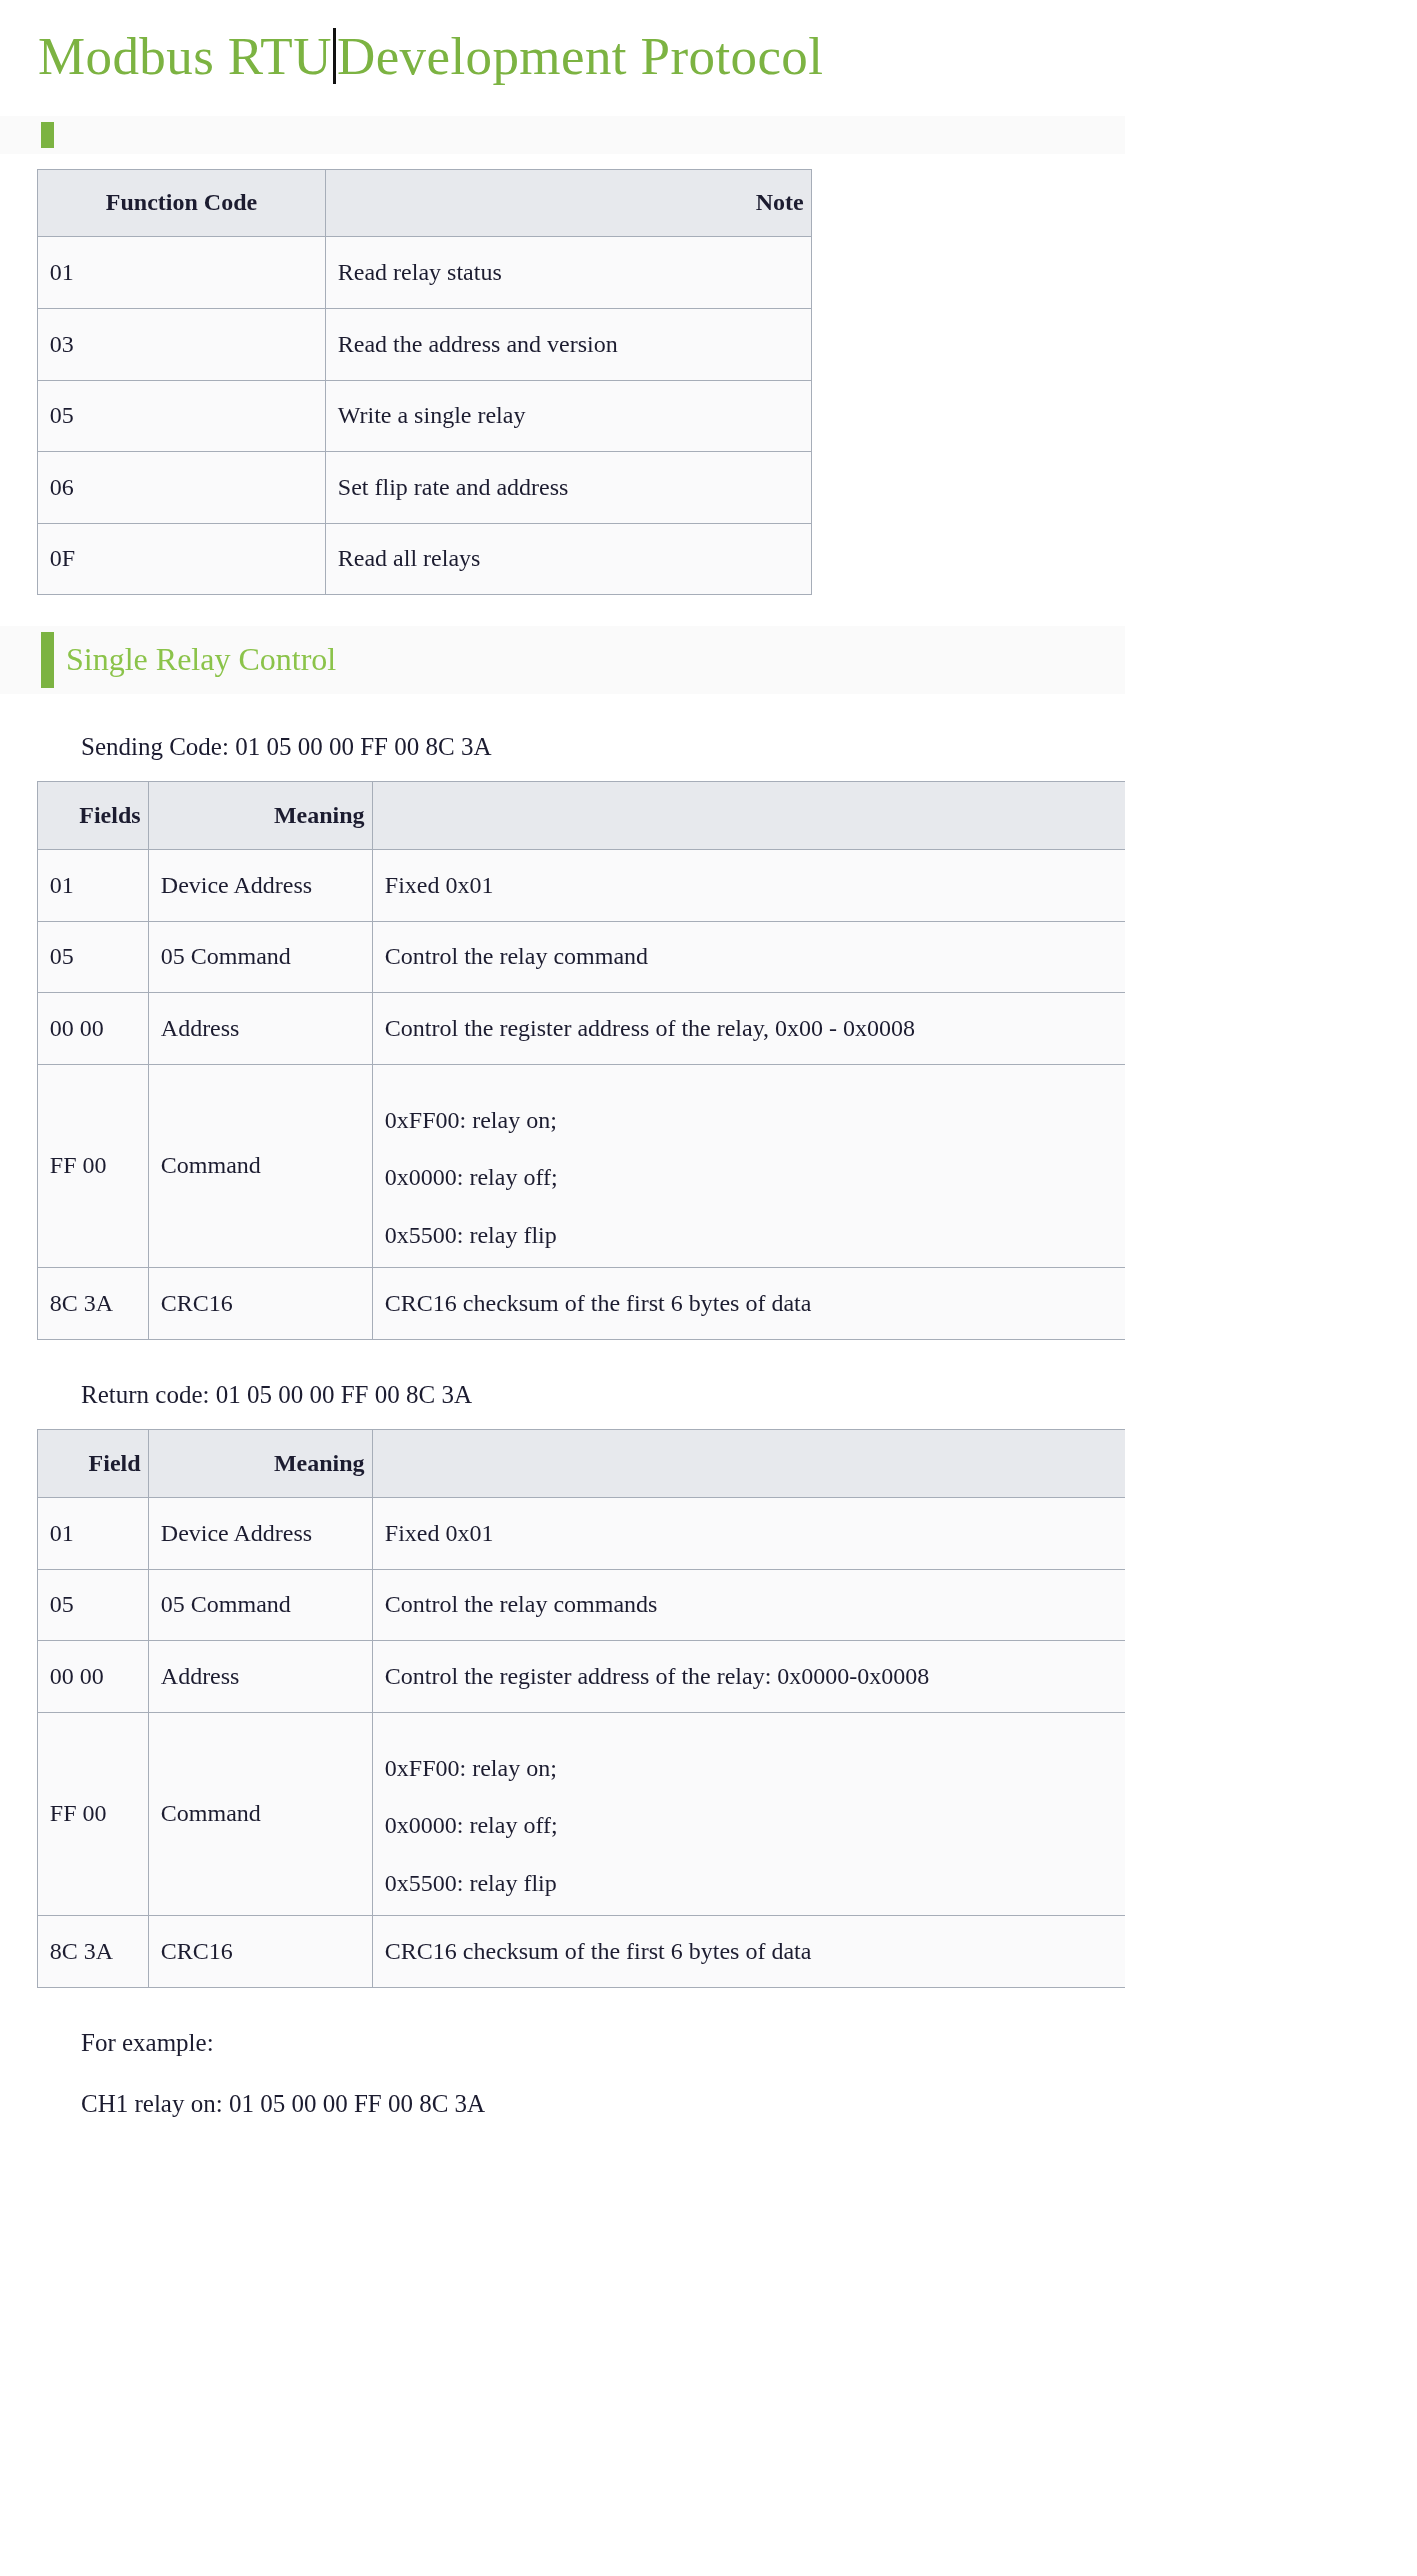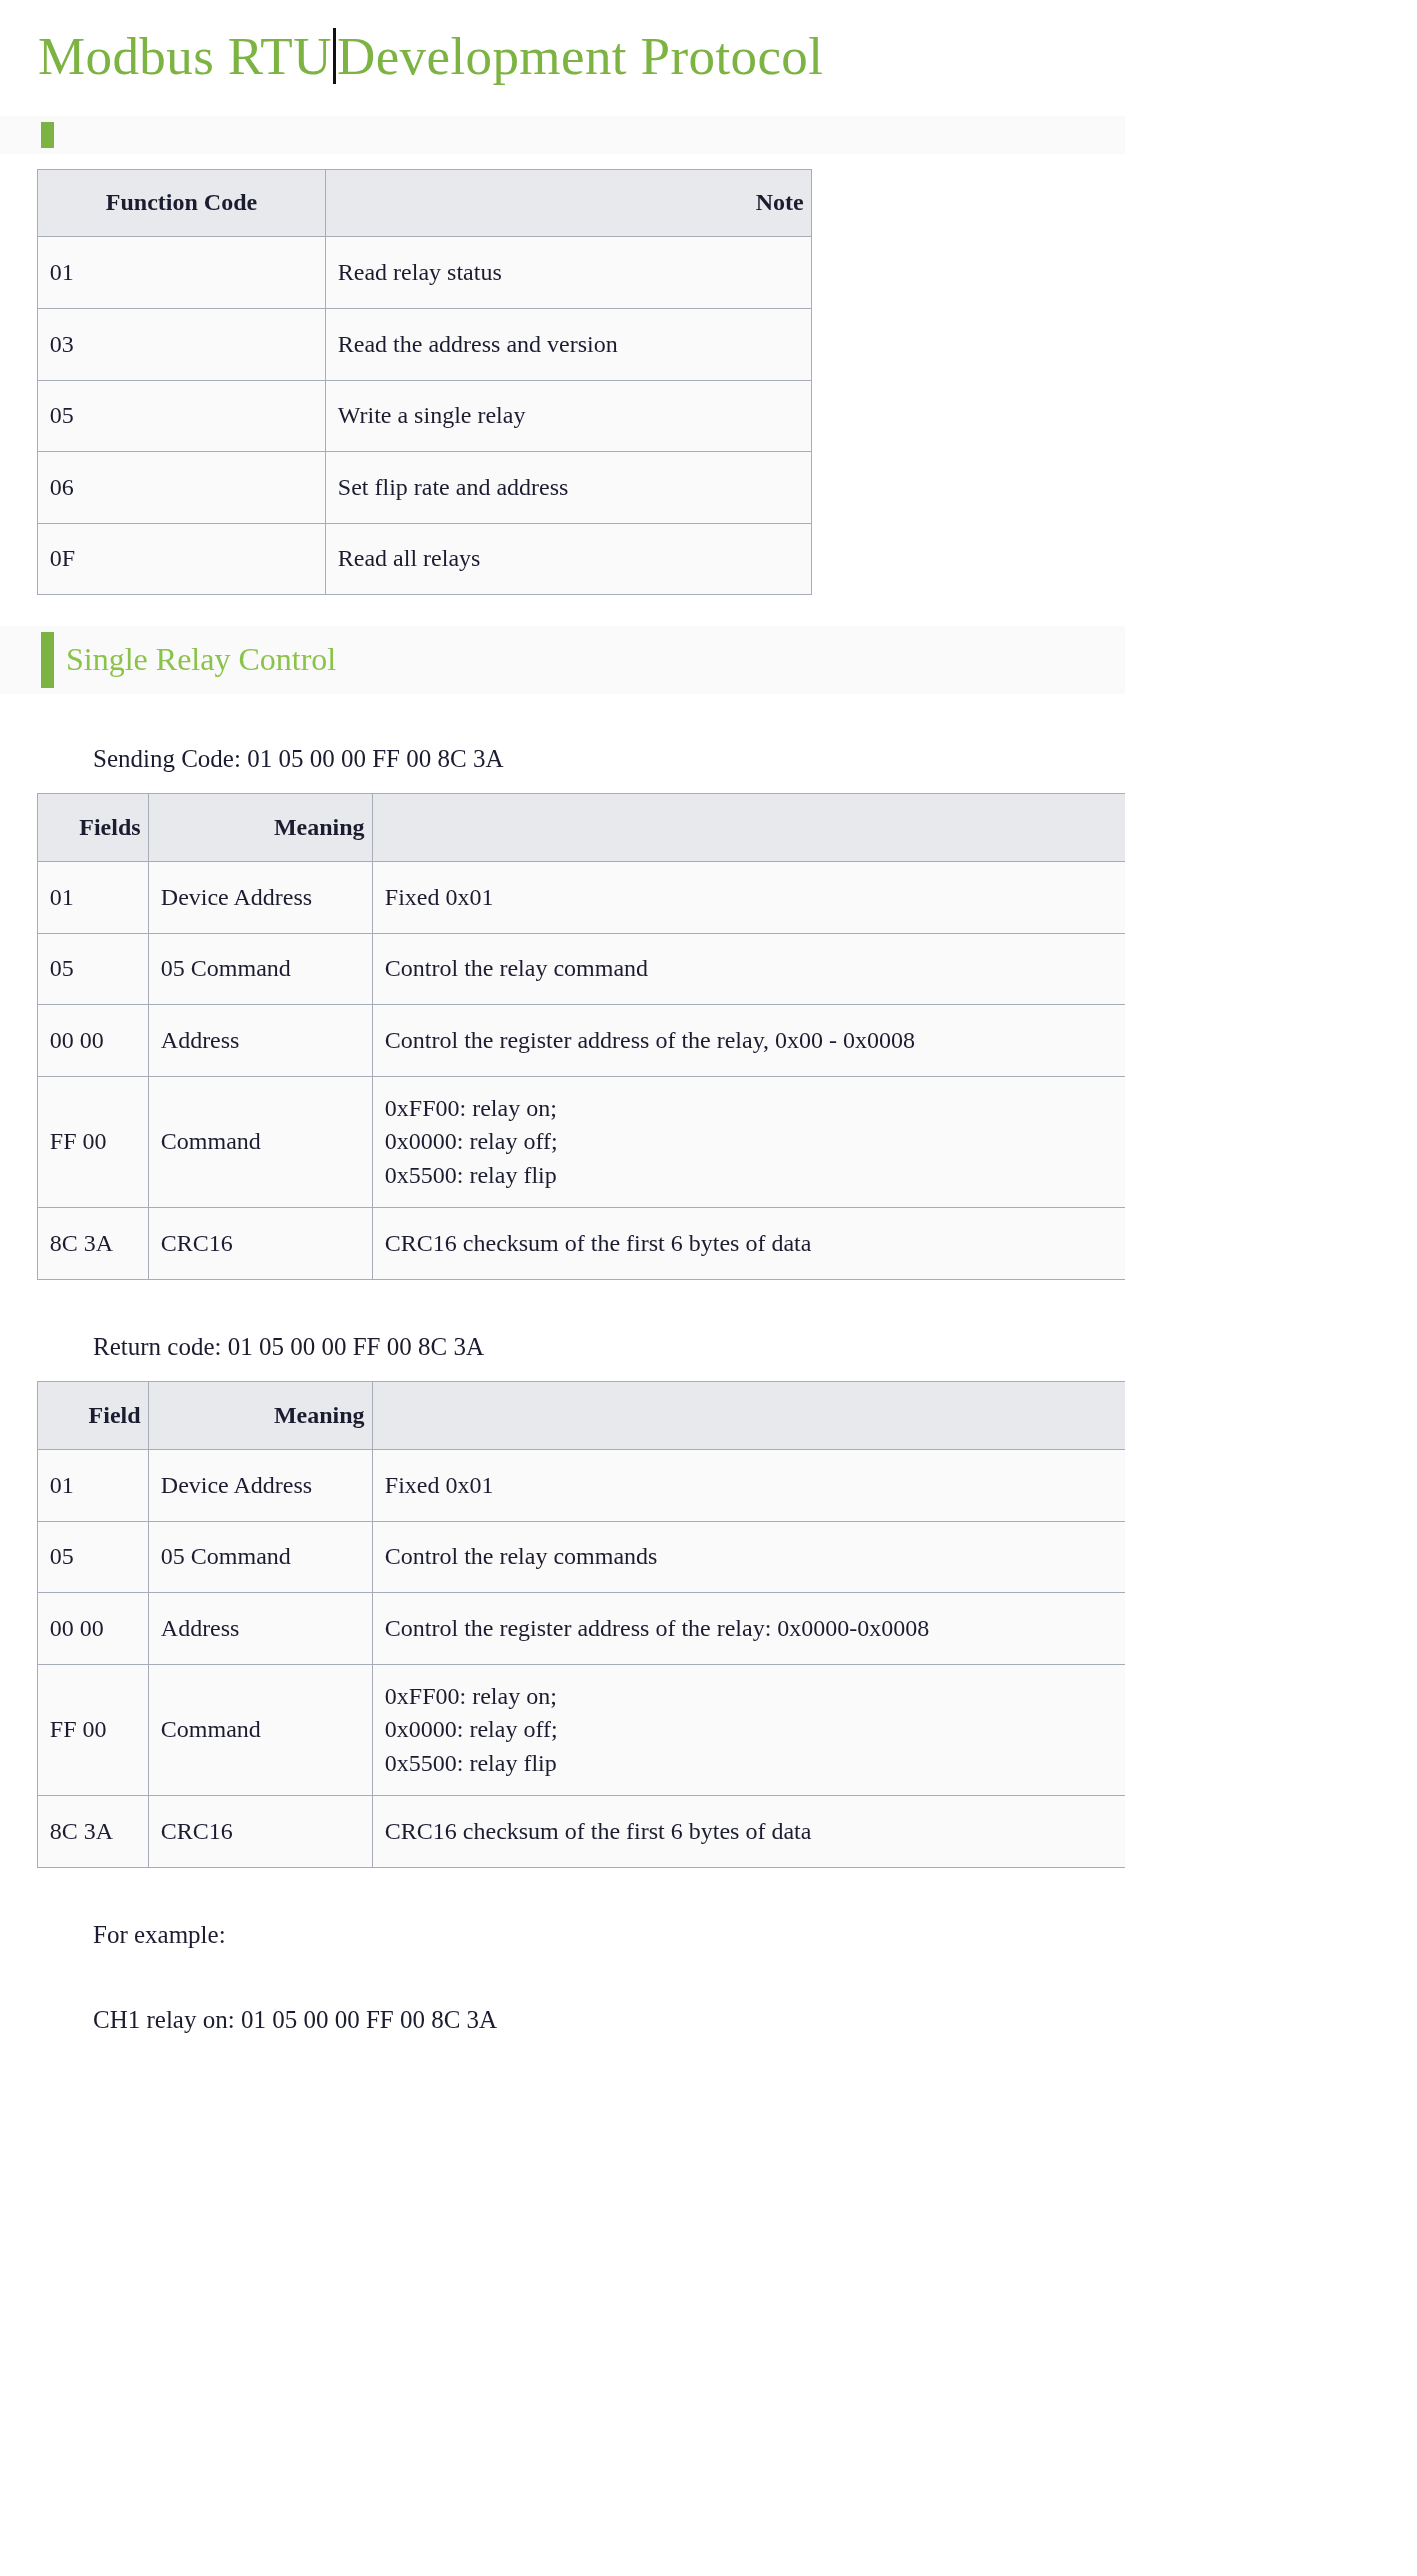--- a/index.html
+++ b/index.html
@@ -67,21 +67,21 @@
     line-height: 1.15;
     font-weight: normal;
     display: block;
   }
 
   
   .para {
     font-size: 25px;
     line-height: 1.35;
     color: #1c1c30;
-    margin: 16px;
+    margin: 4px;
     padding: 0 0 0 77px;
   }
   .para.first { padding-top: 32px; }
 
   
   .tbl-wrap { padding-left: 37px; }
   table.doc-table {
     border-collapse: collapse;
     border-spacing: 0;
     table-layout: fixed;
@@ -119,21 +119,21 @@
 
   
   .t2, .t3 { width: 1325px; border-radius: 26px; }
   .t2 { margin-top: 17.7px; }
   .t3 { margin-top: 17.7px; }
   .t2 col.c1, .t3 col.c1 { width: 111px; }
   .t2 col.c2, .t3 col.c2 { width: 224px; }
   .t2 col.c3, .t3 col.c3 { width: 991px; }
 
   .multi-line { line-height: 1.95; padding-top: 14.8px !important; padding-bottom: 14.8px !important; }
-  .multi-line div { white-space: nowrap; }
+  .multi-line div { white-space: nowrap; margin-top: 24px; }
 
   .gap-sm { height: 19px; }
   .gap-md { height: 34px; }
 </style>
 </head>
 <body>
 
 <div class="page">
 
   <h1 class="doc-title"><span>Modbus RTU</span><span class="caret"></span><span>Development Protocol</span></h1>

